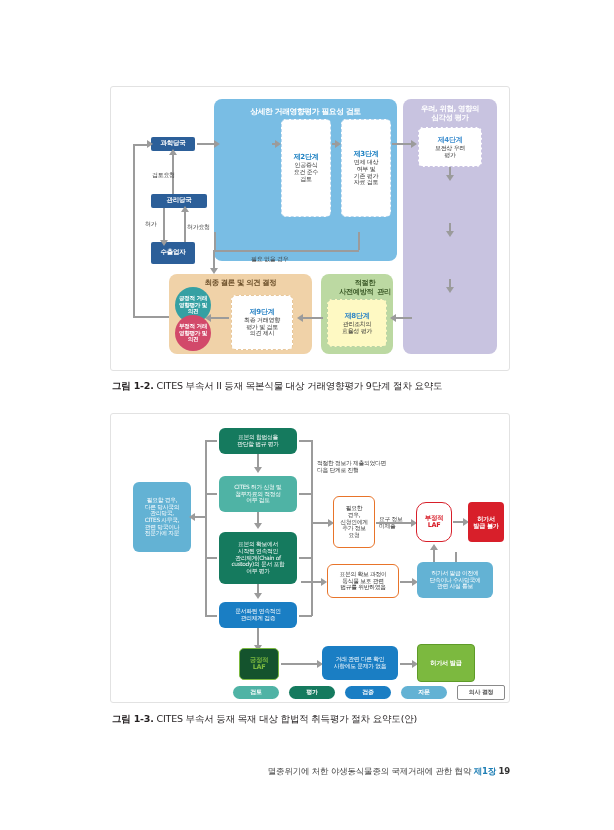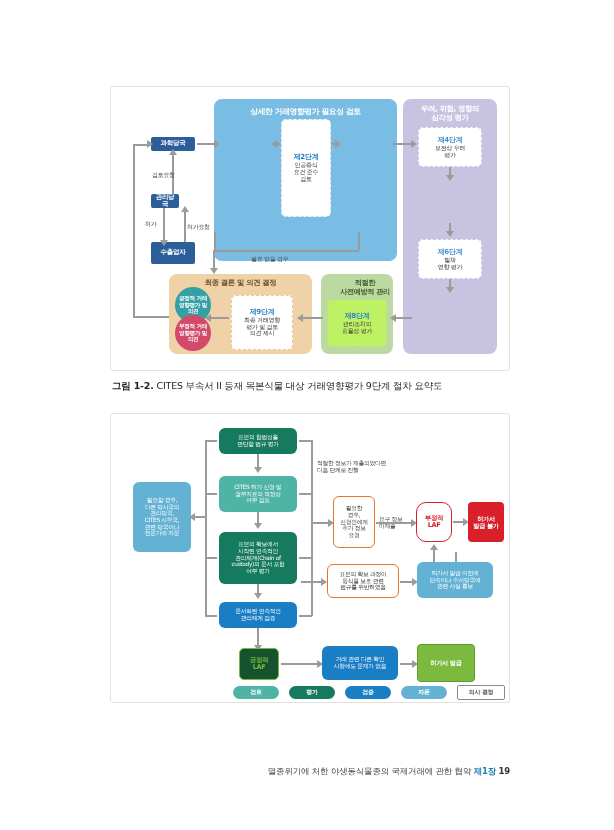--- a/index.html
+++ b/index.html
@@ -75,21 +75,21 @@
   .stagebox .ttl{color:#1a7fc1;font-size:7px;margin-bottom:1px;}
   .stagebox2{
     background:#ffffff;border:1px dashed #c9c2e2;border-radius:5px;font-size:6px;color:#333;
   }
   .stagebox2 .ttl{color:#3f8fd0;font-size:7px;margin-bottom:1px;}
   .stagebox3{
     background:#ffffff;border:1px dashed #e8c79a;border-radius:5px;font-size:6px;color:#333;
   }
   .stagebox3 .ttl{color:#2f86c6;font-size:7px;margin-bottom:1px;}
   .stagebox4{
-    background:#bef264;border:1px dashed #b9d4a6;border-radius:5px;font-size:6px;color:#333;
+    background:#fef9c3;border:1px dashed #b9d4a6;border-radius:5px;font-size:6px;color:#333;
   }
   .stagebox4 .ttl{color:#2f86c6;font-size:7px;margin-bottom:1px;}
   .circ{
     border-radius:50%;color:#fff;font-size:5.6px;font-weight:bold;line-height:1.25;
   }
 
   
   .n-review{background:#4fb3a5;color:#fff;border-radius:6px;font-size:5.8px;}
   .n-eval{background:#157a5e;color:#fff;border-radius:6px;font-size:5.8px;}
   .n-verify{background:#1a7ec4;color:#fff;border-radius:6px;font-size:5.8px;}
@@ -118,27 +118,27 @@
     <div class="panel-title" style="left:103px;top:20px;width:183px;font-size:7.8px;color:#fff;">상세한 거래영향평가 필요성 검토</div>
 
     <div class="panel" style="left:292px;top:12px;width:94px;height:255px;background:#c8c3e0;"></div>
     <div class="panel-title" style="left:292px;top:18px;width:94px;font-size:7.4px;color:#fff;white-space:pre-line;">우려, 위협, 영향의
 심각성 평가</div>
 
     <div class="panel" style="left:58px;top:187px;width:143px;height:80px;background:#f0d2a8;"></div>
     <div class="panel-title" style="left:58px;top:192px;width:143px;font-size:7.4px;color:#6b4f2a;">최종 결론 및 의견 결정</div>
 
     <div class="panel" style="left:210px;top:187px;width:72px;height:80px;background:#bcd9a2;"></div>
-    <div class="panel-title" style="left:210px;top:192px;width:88px;font-size:7.2px;color:#3e5c2a;white-space:pre-line;">적절한
+    <div class="panel-title" style="left:210px;top:192px;width:88px;font-size:7.2px;color:#3e5c2a;white-space:pre-line;font-family:Liberation Mono, monospace;">적절한
 사전예방적 관리</div>
 
     <div class="node authbox" style="left:40px;top:50px;width:44px;height:14px;">
       <span class="inner">과학당국</span>
     </div>
-    <div class="node authbox" style="left:40px;top:107px;width:28px;height:14px;">
+    <div class="node authbox" style="left:40px;top:107px;width:56px;height:14px;">
       <span class="inner">관리당국</span>
     </div>
     <div class="node authbox" style="left:40px;top:155px;width:44px;height:22px;">
       <span class="inner">수출업자</span>
     </div>
 
     <div class="line v" style="left:61px;top:64px;height:43px;"></div>
     <div class="ahead u" style="left:57.5px;top:62px;"></div>
     <div class="line v" style="left:52px;top:121px;height:34px;"></div>
     <div class="ahead d" style="left:48.5px;top:153px;"></div>
@@ -153,20 +153,29 @@
     <div class="line h" style="left:22px;top:57px;width:16px;"></div>
     <div class="ahead r" style="left:36px;top:53px;"></div>
     <div class="line h" style="left:22px;top:229px;width:36px;"></div>
 
     <div class="node stagebox" style="left:170px;top:32px;width:50px;height:98px;">
       <span class="inner">
         <span class="ttl">제2단계</span>
         <span style="white-space:pre-line;">인공증식
 요건 준수
 검토</span>
+      </span>
+    </div>
+    <div class="node stagebox" style="left:230px;top:32px;width:50px;height:98px;">
+      <span class="inner">
+        <span class="ttl">제3단계</span>
+        <span style="white-space:pre-line;">면제 대상
+여부 및
+기존 평가
+자료 검토</span>
       </span>
     </div>
 
     <div class="arrow h" style="left:86px;top:56px;width:18px;"></div>
     <div class="ahead r" style="left:103px;top:53px;"></div>
     <div class="arrow h" style="left:161px;top:56px;width:5px;"></div>
     <div class="ahead r" style="left:164px;top:53px;"></div>
     <div class="arrow h" style="left:221px;top:56px;width:5px;"></div>
     <div class="ahead r" style="left:224px;top:53px;"></div>
     <div class="arrow h" style="left:281px;top:56px;width:20px;"></div>
@@ -177,27 +186,20 @@
     <div class="line v" style="left:247px;top:145px;height:18px;"></div>
     <div class="arrow v" style="left:102px;top:163px;height:20px;"></div>
     <div class="ahead d" style="left:99px;top:181px;"></div>
     <div class="lbl" style="left:140px;top:168px;">필요 없을 경우</div>
 
     <div class="node stagebox2" style="left:307px;top:40px;width:64px;height:40px;">
       <span class="inner">
         <span class="ttl">제4단계</span>
         <span style="white-space:pre-line;">보전상 우려
 평가</span>
-      </span>
-    </div>
-    <div class="node stagebox2" style="left:307px;top:152px;width:64px;height:40px;">
-      <span class="inner">
-        <span class="ttl">제6단계</span>
-        <span style="white-space:pre-line;">벌채
-영향 평가</span>
       </span>
     </div>
     <div class="arrow v" style="left:338px;top:80px;height:10px;"></div>
     <div class="ahead d" style="left:335px;top:88px;"></div>
     <div class="arrow v" style="left:338px;top:136px;height:10px;"></div>
     <div class="ahead d" style="left:335px;top:144px;"></div>
     <div class="arrow v" style="left:338px;top:192px;height:10px;"></div>
     <div class="ahead d" style="left:335px;top:200px;"></div>
 
     <div class="node stagebox4" style="left:216px;top:212px;width:60px;height:48px;">
@@ -376,20 +378,24 @@
       </div>
       <div class="lg" style="background:#63b2d4;">
         <span>자문</span>
       </div>
       <div class="lg white">
         <span>의사 결정</span>
       </div>
     </div>
   </div>
 
+  <div class="caption" id="cap2">
+    <b>그림 1-3.</b>
+    <span>CITES 부속서 등재 목재 대상 합법적 취득평가 절차 요약도(안)</span>
+  </div>
 
   <div class="footer">
     <span>멸종위기에 처한 야생동식물종의 국제거래에 관한 협약</span>
     <span class="ch">제1장</span>
     <span class="pg">19</span>
   </div>
 
 </div>
 
 </body></html>

